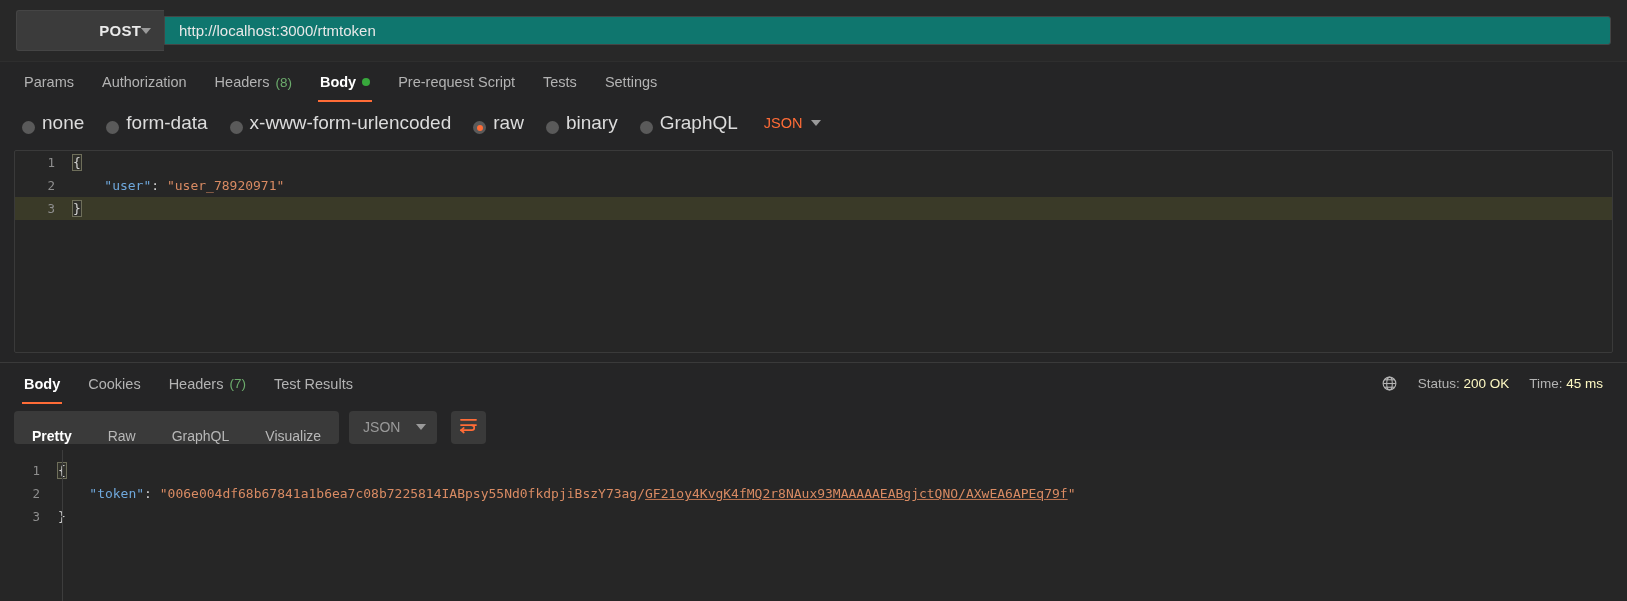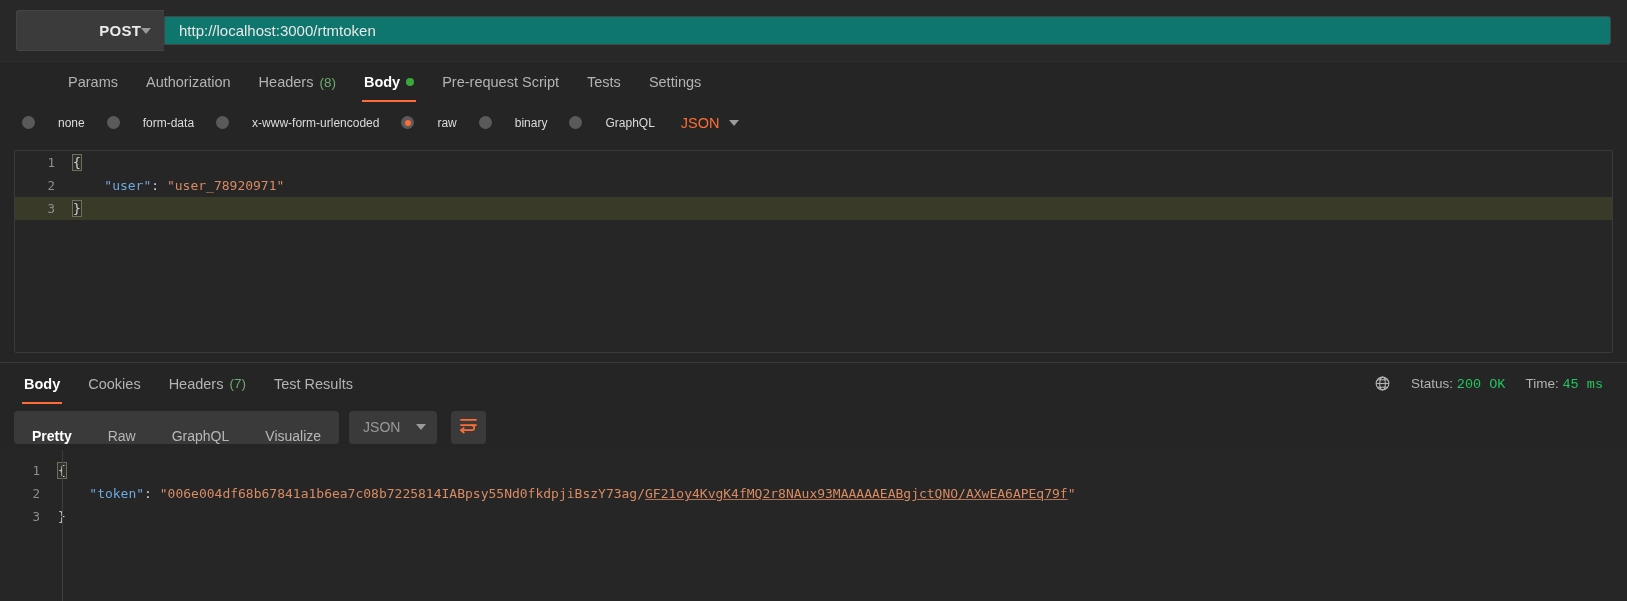--- a/index.html
+++ b/index.html
@@ -73,21 +73,20 @@
   }
 
   
   .req-tabs {
     height: 40px;
     display: flex;
     align-items: stretch;
     padding: 0 10px;
     flex: 0 0 auto;
     background: #252526;
-    margin-left: 44px;
   }
   .rtab {
     position: relative;
     display: flex;
     align-items: center;
     gap: 6px;
     padding: 0 14px;
     color: #b3b3b3;
     font-size: 14.5px;
     cursor: pointer;
@@ -114,25 +113,25 @@
     height: 42px;
     display: flex;
     align-items: center;
     padding: 0 22px;
     gap: 22px;
     flex: 0 0 auto;
     background: #252526;
   }
   .radio-item {
     display: flex;
-    align-items: flex-start;
-    gap: 23px;
+    align-items: flex-end;
+    gap: 7px;
     cursor: pointer;
     color: #dcdcdc;
-    font-size: 12px;
+    font-size: 19px;
     white-space: nowrap;
   }
   .radio {
     width: 13px; height: 13px;
     border-radius: 50%;
     background: #5a5a5a;
     display: inline-block;
     position: relative;
     flex: 0 0 auto;
   }
@@ -223,21 +222,21 @@
   .resp-meta {
     margin-left: auto;
     display: flex;
     align-items: center;
     gap: 20px;
     padding-right: 14px;
     font-size: 13.5px;
     color: #b3b3b3;
   }
   .meta-item { white-space: nowrap; }
-  .meta-val { color: #22c55e; font-family: Liberation Mono, monospace; }
+  .meta-val { color: #fef9c3; }
   .globe {
     width: 17px; height: 17px;
     display: inline-block;
   }
 
   
   .resp-toolbar {
     height: 46px;
     display: flex;
     align-items: center;

